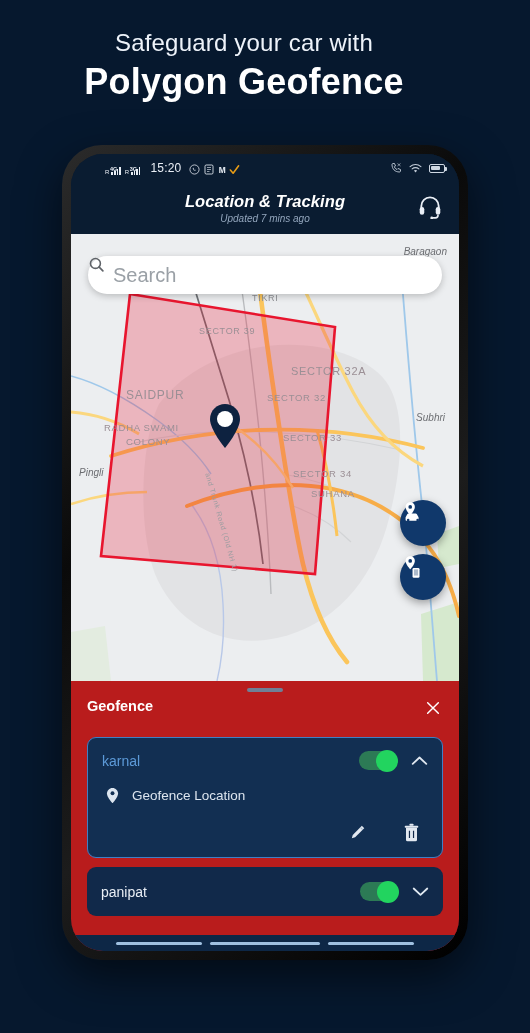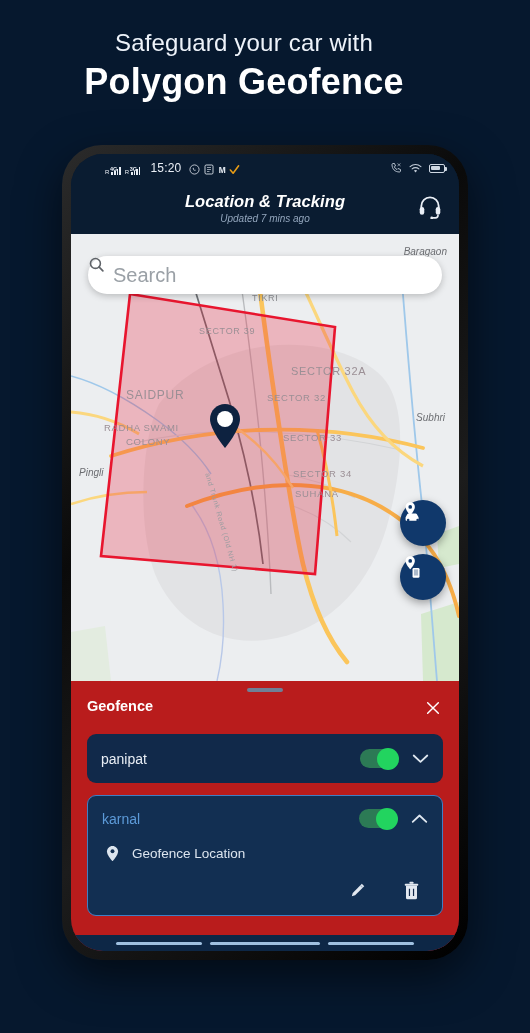--- a/index.html
+++ b/index.html
@@ -252,21 +252,21 @@
     <div class="maplabel sec" style="top:92px; left:128px; font-size:9px;">SECTOR 39</div>
     <div class="maplabel sec" style="top:131px; left:220px; font-size:11px;">SECTOR 32A</div>
     <div class="maplabel sec" style="top:158px; left:196px; font-size:9.5px;">SECTOR 32</div>
     <div class="maplabel sec" style="top:154px; left:55px; font-size:12px;">SAIDPUR</div>
     <div class="maplabel sec" style="top:188px; left:33px; font-size:9.5px;">RADHA SWAMI</div>
     <div class="maplabel sec" style="top:202px; left:55px; font-size:9.5px;">COLONY</div>
     <div class="maplabel it" style="top:178px; right:14px;">Subhri</div>
     <div class="maplabel it" style="top:233px; left:8px;">Pingli</div>
     <div class="maplabel sec" style="top:198px; left:212px; font-size:9.5px;">SECTOR 33</div>
     <div class="maplabel sec" style="top:234px; left:222px; font-size:9.5px;">SECTOR 34</div>
-    <div class="maplabel sec" style="top:254px; left:224px; font-size:9.5px;">SUHANA</div>
+    <div class="maplabel sec" style="top:254px; left:240px; font-size:9.5px;">SUHANA</div>
     <div class="maplabel city" style="top:172px; left:145px;">nal</div>
     <div class="maplabel" style="top:238px; left:140px; font-size:7px; color:#9a9ca0; transform:rotate(74deg); transform-origin:left top;">and Trunk Road (Old NH 1)</div>
 
     <div class="searchwrap">
       <div class="searchbar">
         <span>
           <svg width="17" height="17" viewBox="0 0 24 24">
                 <circle cx="10.5" cy="10.5" r="7" fill="none" stroke="#5f6368" stroke-width="2.2"></circle>
                 <path d="M15.8 15.8L21 21" stroke="#5f6368" stroke-width="2.4" stroke-linecap="round"></path>
               </svg>
@@ -312,34 +312,20 @@
       <div class="col">
         <div class="sheet-title">Geofence</div>
       </div>
       <div class="closebtn">
         <svg width="16" height="16" viewBox="0 0 24 24">
               <path d="M4 4l16 16M20 4L4 20" stroke="#ffffff" stroke-width="2.2" stroke-linecap="round"></path>
             </svg>
       </div>
     </div>
 
-    <div class="gcard collapsed">
-      <div class="gc-row">
-        <div class="gc-name">panipat</div>
-        <div class="toggle">
-              <i></i>
-            </div>
-        <div class="chev">
-          <svg width="17" height="11" viewBox="0 0 20 12">
-                <path d="M2 2.5L10 10L18 2.5" stroke="#dfe7f0" stroke-width="2.1" fill="none" stroke-linecap="round" stroke-linejoin="round"></path>
-              </svg>
-        </div>
-      </div>
-    </div>
-
     <div class="gcard">
       <div class="gc-row">
         <div class="gc-name">karnal</div>
         <div class="toggle">
               <i></i>
             </div>
         <div class="chev">
           <svg width="17" height="11" viewBox="0 0 20 12">
                 <path d="M2 10L10 2.5L18 10" stroke="#dfe7f0" stroke-width="2.1" fill="none" stroke-linecap="round" stroke-linejoin="round"></path>
               </svg>
@@ -365,20 +351,34 @@
           <svg width="17" height="19" viewBox="0 0 20 22">
                 <path d="M3.5 5.5h13v14a1.8 1.8 0 0 1-1.8 1.8H5.3a1.8 1.8 0 0 1-1.8-1.8z" fill="#e3e9f1"></path>
                 <rect x="2" y="3" width="16" height="2.3" rx="1.1" fill="#e3e9f1"></rect>
                 <rect x="7.5" y=".8" width="5" height="2.2" rx="1" fill="#e3e9f1"></rect>
                 <path d="M7.6 9v8.5M12.4 9v8.5" stroke="#12294a" stroke-width="1.4"></path>
               </svg>
         </span>
       </div>
     </div>
 
+    <div class="gcard collapsed">
+      <div class="gc-row">
+        <div class="gc-name">panipat</div>
+        <div class="toggle">
+              <i></i>
+            </div>
+        <div class="chev">
+          <svg width="17" height="11" viewBox="0 0 20 12">
+                <path d="M2 2.5L10 10L18 2.5" stroke="#dfe7f0" stroke-width="2.1" fill="none" stroke-linecap="round" stroke-linejoin="round"></path>
+              </svg>
+        </div>
+      </div>
+    </div>
+
     <div class="navbar">
           <i></i>
           <i></i>
           <i></i>
         </div>
   </div>
 
 </div>
 </div>
 

